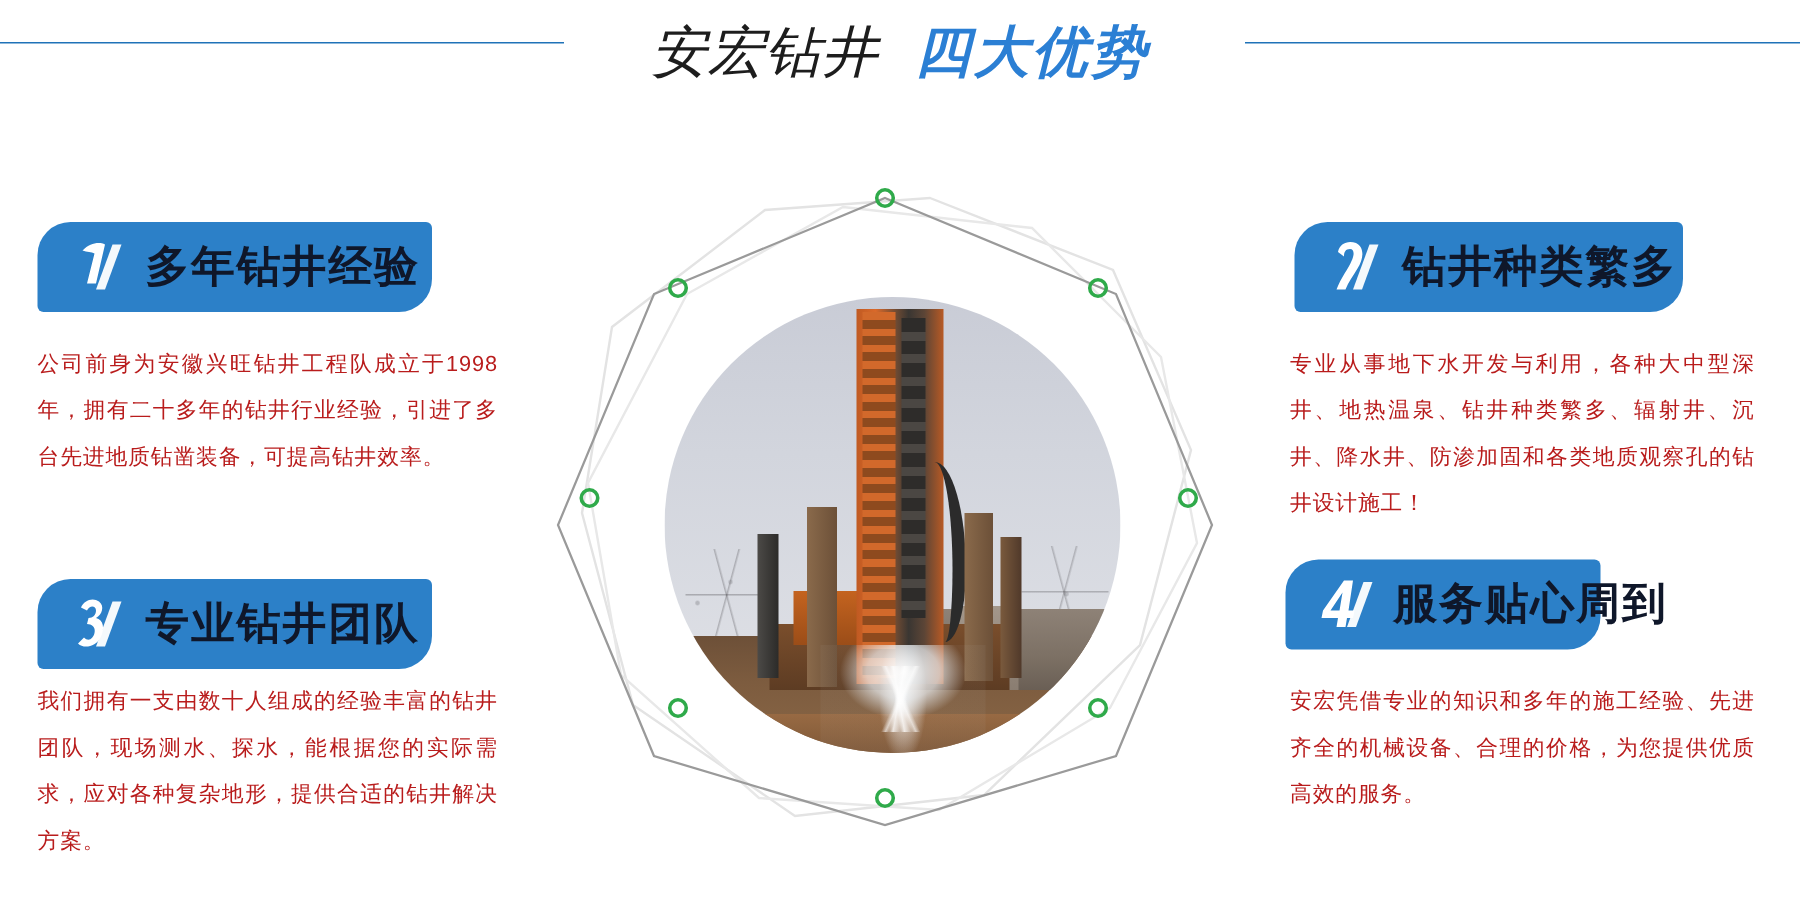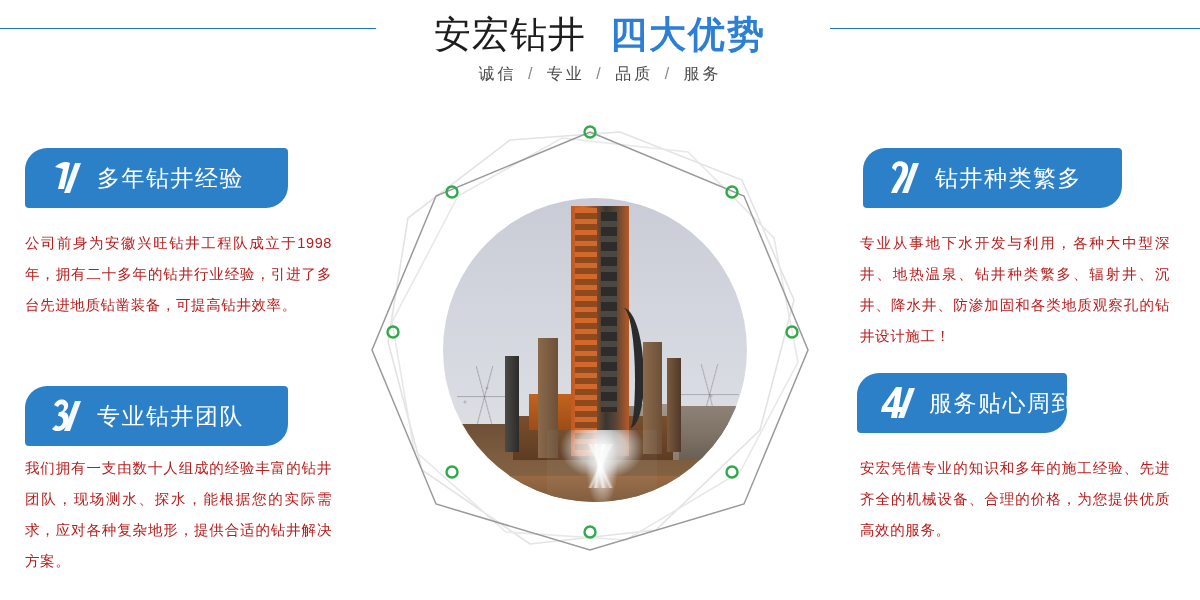--- a/index.html
+++ b/index.html
@@ -6,21 +6,21 @@
   body{
     width:1200px;height:600px;
     background:#ffffff;
     font-family:"Liberation Sans","DejaVu Sans",sans-serif;
     overflow:hidden;
     position:relative;
   }
   .stage{position:absolute;left:0;top:0;width:1200px;height:600px;}
 
   
-  .header{position:absolute;left:0;top:0;width:1200px;height:110px;}
+  .header{position:absolute;left:0;top:0;width:1200px;height:110px;font-style:italic;}
   .rule{position:absolute;top:28px;height:0;border-top:1.6px solid #1f72b8;}
   .rule.left{left:0;width:376px;}
   .rule.right{left:830px;width:370px;}
 
   .title-wrap{
     position:absolute;left:0;top:10px;width:1200px;
     text-align:center;white-space:nowrap;
   }
   .title-main{
     font-size:37px;font-weight:400;color:#1d1d1d;letter-spacing:1px;
@@ -50,21 +50,21 @@
   .badge.b3{left:25px;top:386px;width:263px;}
   .badge.b4{left:857px;top:373px;width:210px;}
 
   .badge-num{
     width:46px;height:44px;flex:0 0 46px;
     position:relative;
     display:flex;align-items:center;justify-content:center;
   }
   .badge-num svg{display:block;}
   .badge-label{
-    font-size:23px;font-weight:400;color:#ffffff;
+    font-size:29px;font-weight:700;color:#0f172a;
     letter-spacing:1.5px;white-space:nowrap;
     margin-left:4px;
   }
 
   
   .para{
     position:absolute;
     font-size:14.5px;
     line-height:31px;
     color:#b91c1c;
@@ -151,29 +151,20 @@
 <div class="stage">
 
   <div class="header">
     <div class="rule left"></div>
     <div class="rule right"></div>
 
     <div class="title-wrap">
       <span class="title-main">安宏钻井</span><span class="title-accent">四大优势</span>
     </div>
 
-    <div class="subtitle">
-      <span>诚信</span>
-      <span class="sep">/</span>
-      <span>专业</span>
-      <span class="sep">/</span>
-      <span>品质</span>
-      <span class="sep">/</span>
-      <span>服务</span>
-    </div>
   </div>
 
   <div class="badge b1">
     <span class="badge-num">
       <svg width="46" height="44" viewBox="0 0 46 44">
         <path d="M8 11 C13 6, 19 5, 23 7 L17 33 L11 33 L16 13 C14 12, 11 12, 8 11 Z" fill="#ffffff"></path>
         <path d="M28 7 L34 7 L23 37 L17 37 Z" fill="#ffffff" opacity="0.95"></path>
       </svg>
     </span>
     <span class="badge-label">多年钻井经验</span>

